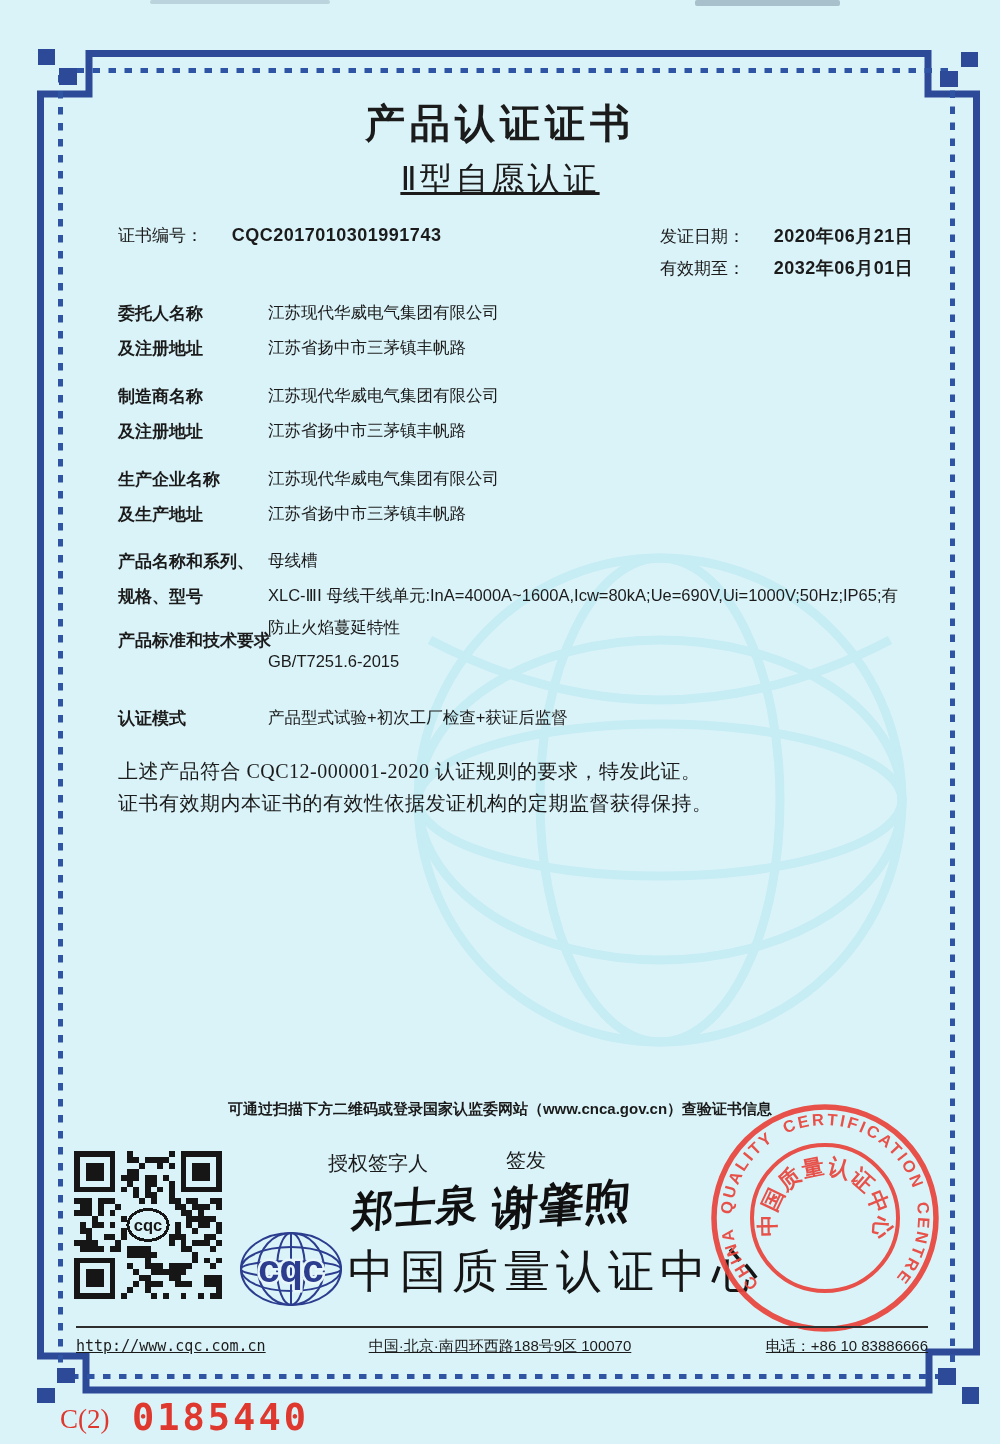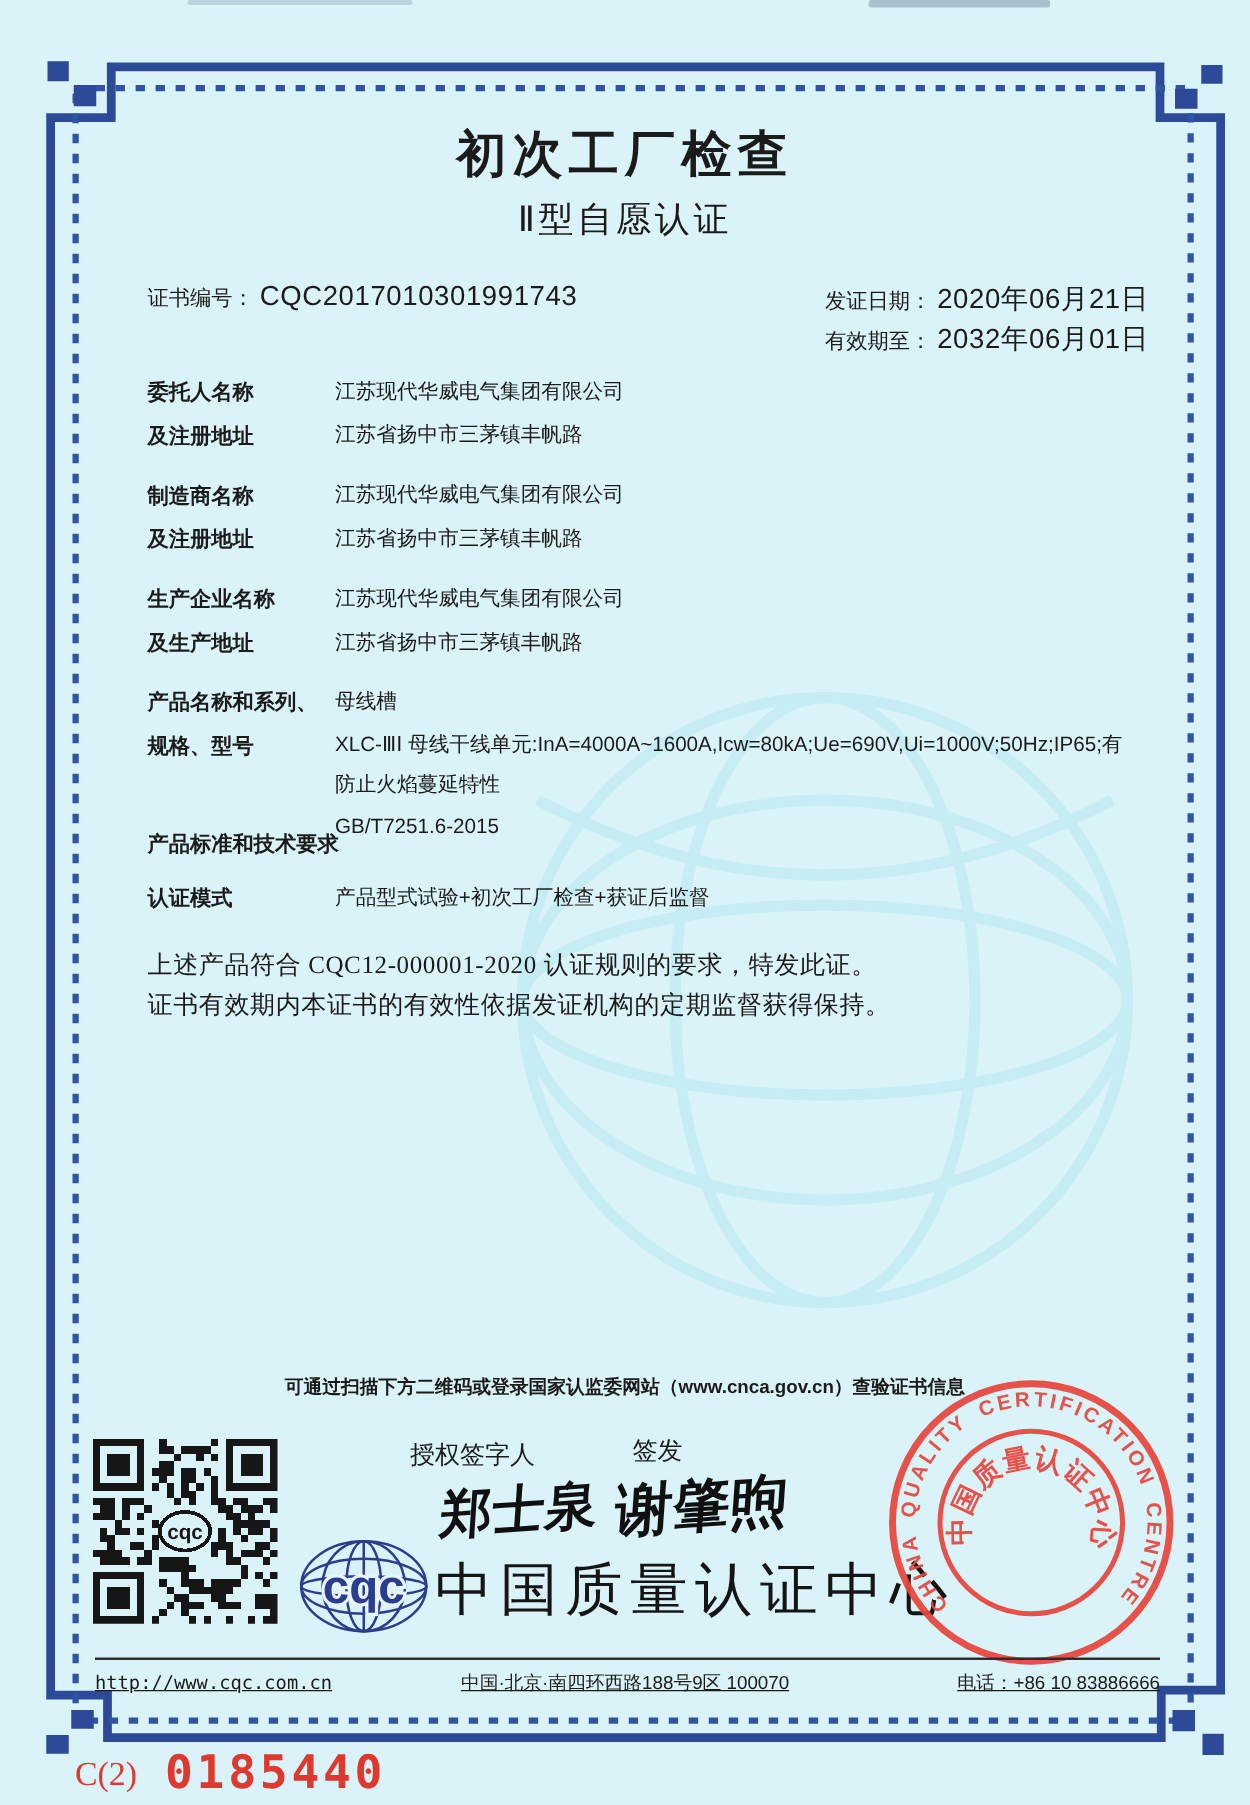--- a/index.html
+++ b/index.html
@@ -1,24 +1,24 @@
 <!DOCTYPE html>
 <html><head>
 <meta charset="utf-8">
 <style>
   html,body{margin:0;padding:0;}
   body{width:1000px;height:1444px;position:relative;background:#daf3f8;overflow:hidden;
        font-family:"Liberation Sans",sans-serif;color:#1b1b1b;}
   .abs{position:absolute;}
   .center{left:0;width:1000px;text-align:center;}
   .title{top:96px;font-size:40px;font-weight:bold;letter-spacing:5px;}
-  .subtitle{top:157px;font-size:28px;font-weight:400;letter-spacing:3px;}
+  .subtitle{top:157px;font-size:33px;font-weight:400;letter-spacing:3px;text-decoration:underline;}
   .kai{font-family:"DejaVu Serif",serif;text-align:center;}
   .meta{font-size:17px;}
-  .meta .val{font-size:22px;font-weight:400;letter-spacing:.5px;}
+  .meta .val{font-size:18px;font-weight:700;letter-spacing:.5px;margin-left:24px;}
   .flabel{font-size:17px;font-weight:bold;}
   .fval{font-size:16.5px;}
   .note{font-size:20px;letter-spacing:.5px;font-family:Liberation Serif, serif;}
   .verify{top:1100px;font-size:15px;font-weight:600;}
   .siglabel{font-size:20px;font-weight:500;}
   .sig{font-weight:700;transform:rotate(-4deg) skewX(-8deg);display:inline-block;color:#101010;}
   .orgname{font-size:46px;letter-spacing:6px;font-weight:500;color:#151515;}
   .footer{font-size:15px;text-decoration:underline;}
   .mono{font-family:"DejaVu Sans Mono",monospace;}
   .serialpfx{font-family:Liberation Serif, serif;font-size:27px;color:#df382f;}
@@ -50,21 +50,21 @@
       <rect x="59" y="68" width="18" height="17"></rect>
     <rect x="961" y="52" width="17" height="15"></rect> 
       <rect x="940" y="71" width="18" height="16"></rect>
     <rect x="57" y="1368" width="18" height="15"></rect>
       <rect x="37" y="1388" width="18" height="15"></rect>
     <rect x="938" y="1368" width="18" height="17"></rect>
       <rect x="962" y="1387" width="17" height="17"></rect>
   </g>
 </svg>
 
-<div class="abs center title">初次工厂检查</div>
+<div class="abs center title">产品认证证书</div>
 <div class="abs center subtitle">Ⅱ型自愿认证</div>
 
 <div class="abs meta" style="left:118px;top:224px;">
   <span class="kai">证书编号：</span>
   <span class="val">CQC2017010301991743</span>
 </div>
 <div class="abs meta" style="left:660px;top:224px;">
   <span class="kai">发证日期：</span>
   <span class="val">2020年06月21日</span>
 </div>
@@ -87,21 +87,21 @@
 <div class="abs flabel" style="left:118px;top:503px;">及生产地址</div>
 <div class="abs fval" style="left:268px;top:468px;">江苏现代华威电气集团有限公司</div>
 <div class="abs fval" style="left:268px;top:503px;">江苏省扬中市三茅镇丰帆路</div>
 
 <div class="abs flabel" style="left:118px;top:550px;">产品名称和系列、</div>
 <div class="abs flabel" style="left:118px;top:585px;">规格、型号</div>
 <div class="abs fval" style="left:268px;top:550px;">母线槽</div>
 <div class="abs fval" style="left:268px;top:585px;">XLC-ⅢⅠ 母线干线单元:InA=4000A~1600A,Icw=80kA;Ue=690V,Ui=1000V;50Hz;IP65;有</div>
 <div class="abs fval" style="left:268px;top:617px;">防止火焰蔓延特性</div>
 
-<div class="abs flabel" style="left:118px;top:664px;text-align:right;">产品标准和技术要求</div>
+<div class="abs flabel" style="left:118px;top:629px;text-align:right;">产品标准和技术要求</div>
 <div class="abs fval" style="left:268px;top:652px;">GB/T7251.6-2015</div>
 
 <div class="abs flabel" style="left:118px;top:707px;">认证模式</div>
 <div class="abs fval" style="left:268px;top:707px;">产品型式试验+初次工厂检查+获证后监督</div>
 
 <div class="abs note" style="left:118px;top:758px;">上述产品符合 CQC12-000001-2020 认证规则的要求，特发此证。</div>
 <div class="abs note" style="left:118px;top:790px;">证书有效期内本证书的有效性依据发证机构的定期监督获得保持。</div>
 
 <div class="abs center verify">可通过扫描下方二维码或登录国家认监委网站（www.cnca.gov.cn）查验证书信息</div>
 

